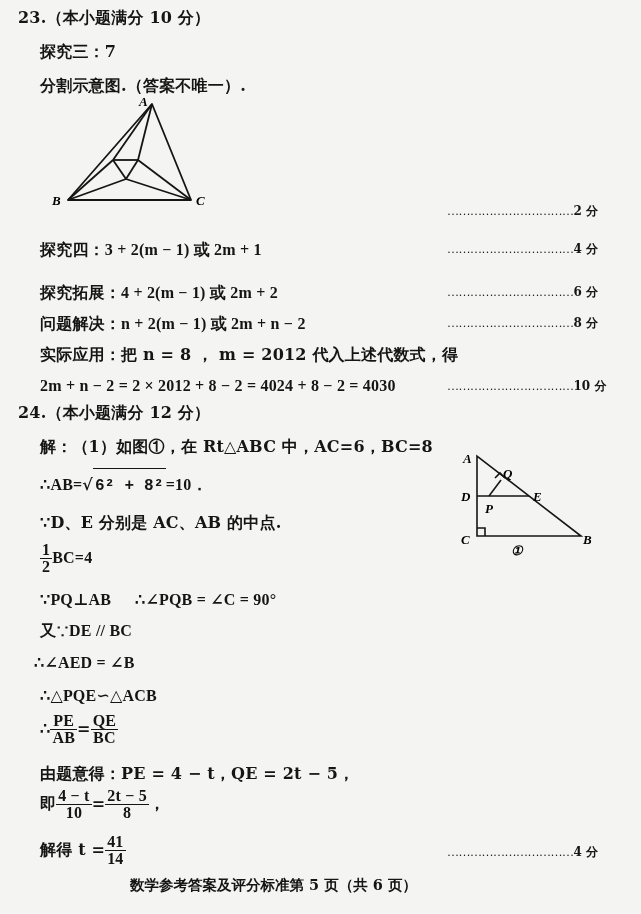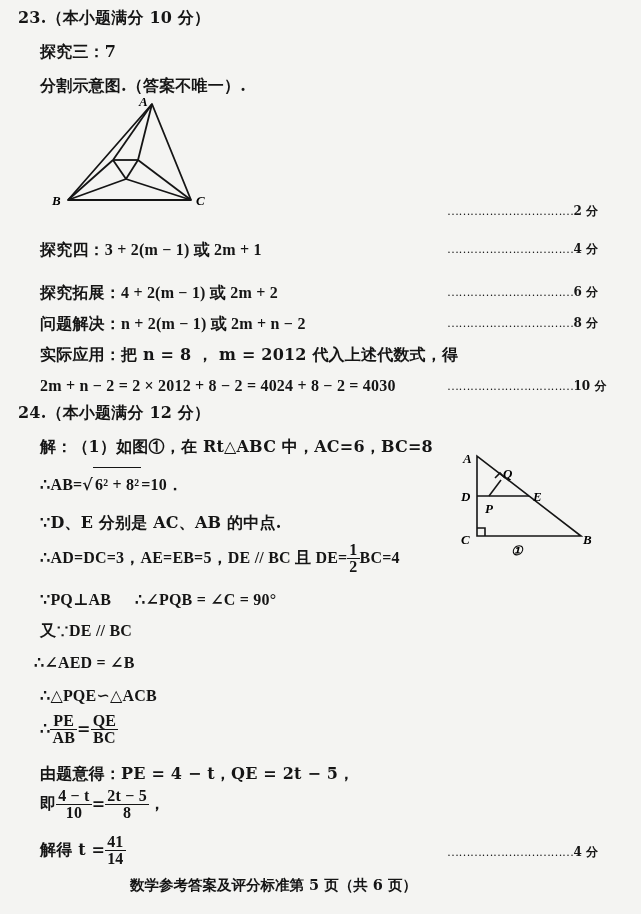--- a/index.html
+++ b/index.html
@@ -57,27 +57,27 @@
 <div class="score" style="top:315px;"><span class="dots">……………………………</span><span>8 分</span></div>
 
 <div class="abs t" style="left:40px; top:345px;">实际应用：把 n = 8 ， m = 2012 代入上述代数式，得</div>
 <div class="abs t m" style="left:40px; top:377px;">2m + n − 2 = 2 × 2012 + 8 − 2 = 4024 + 8 − 2 = 4030</div>
 <div class="score" style="top:378px;"><span class="dots">……………………………</span><span>10 分</span></div>
 
 <div class="abs t" style="left:18px; top:403px;">24.（本小题满分 12 分）</div>
 <div class="abs t" style="left:40px; top:437px;">解：（1）如图①，在 Rt△ABC 中，AC=6，BC=8</div>
 
 <div class="abs t" style="left:40px; top:475px;">
-  <span class="m">∴AB=</span><span style="font-family:'DejaVu Serif',serif;">√</span><span class="m" style="border-top:1.3px solid #151515; padding:8px 2px;">6² + 8²</span><span class="m">=10．</span>
+  <span class="m">∴AB=</span><span style="font-family:'DejaVu Serif',serif;">√</span><span class="m" style="border-top:1.3px solid #151515; padding:8px 2px;font-family:Liberation Mono, monospace;">6² + 8²</span><span class="m">=10．</span>
 </div>
 
 <div class="abs t" style="left:40px; top:513px;">∵D、E 分别是 AC、AB 的中点.</div>
 
 <div class="abs t" style="left:40px; top:542px;">
-  <span class="m">∴AD=DC=3，AE=EB=5，DE // BC 且 DE=</span><span class="frac"><span class="num">1</span><span>2</span></span><span class="m">BC=4</span>
+  <span class="frac"><span class="num">1</span><span>2</span></span><span class="m">BC=4</span>
 </div>
 
 <div class="abs t m" style="left:40px; top:590px;">∵PQ⊥AB</div>
 <div class="abs t m" style="left:135px; top:590px;">∴∠PQB = ∠C = 90°</div>
 <div class="abs t m" style="left:40px; top:621px;">又∵DE // BC</div>
 <div class="abs t m" style="left:34px; top:653px;">∴∠AED = ∠B</div>
 <div class="abs t m" style="left:40px; top:686px;">∴△PQE∽△ACB</div>
 
 <div class="abs t" style="left:40px; top:713px;">
   <span>∴</span><span class="frac"><span class="num">PE</span><span>AB</span></span><span>=</span><span class="frac"><span class="num">QE</span><span>BC</span></span>

